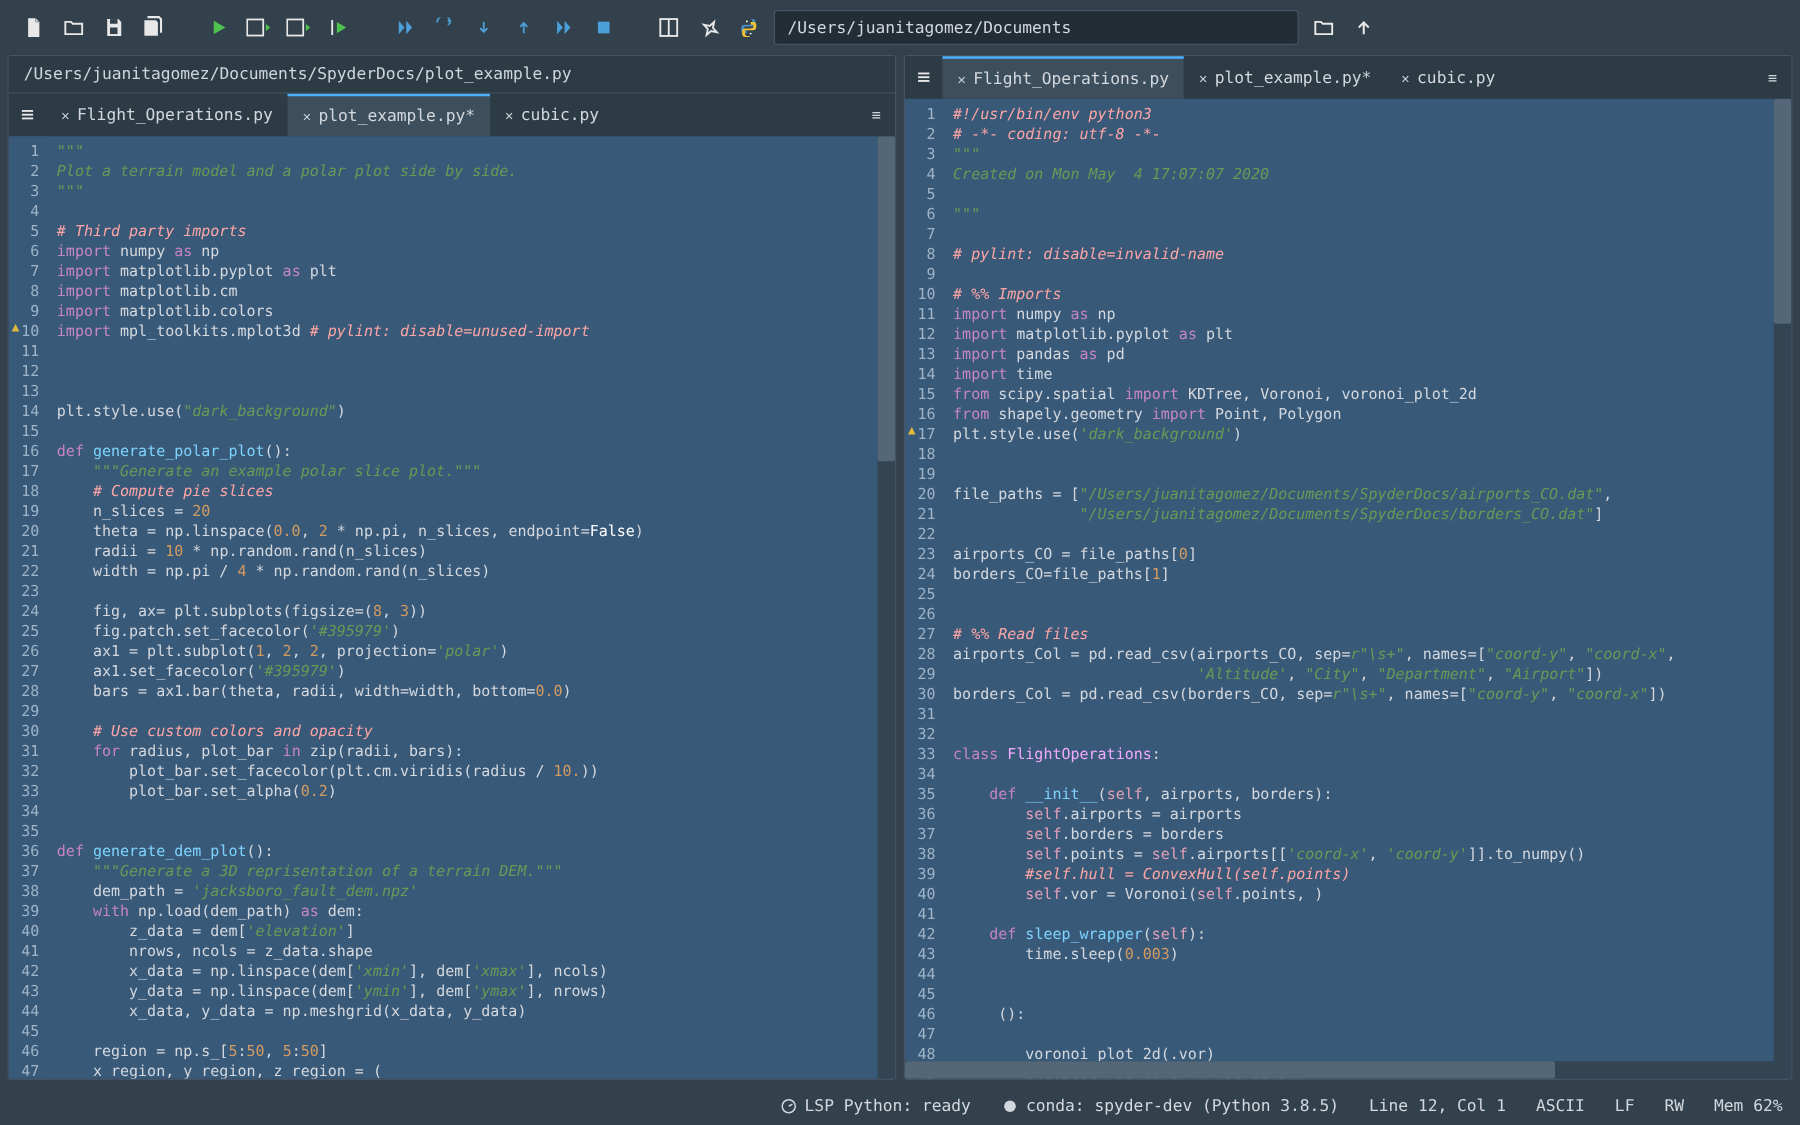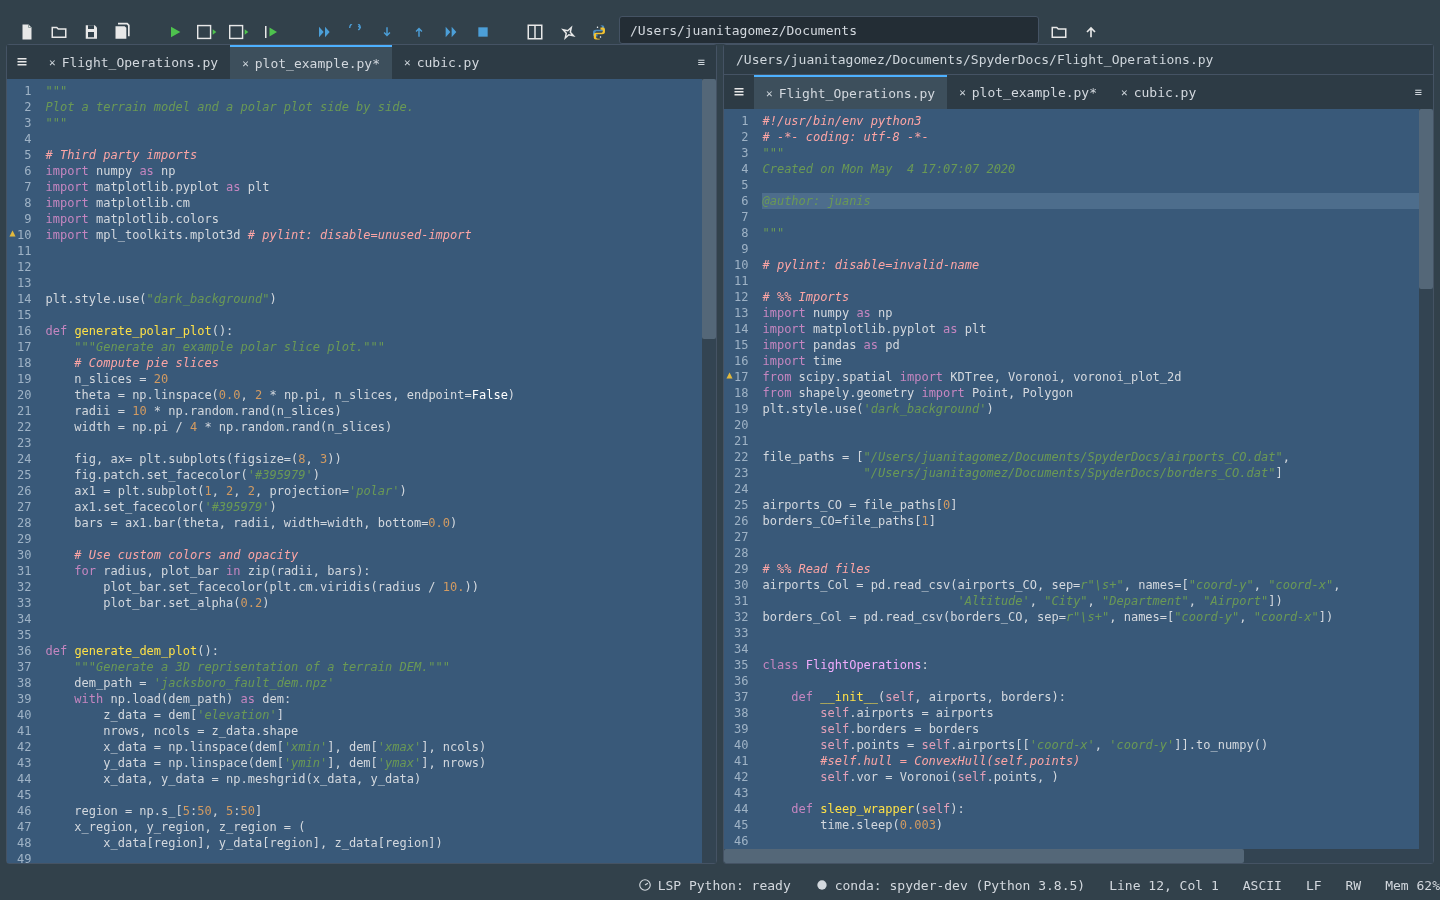--- a/index.html
+++ b/index.html
@@ -11,21 +11,21 @@
   width: 1440px;
   height: 900px;
   overflow: hidden;
   display: flex;
   flex-direction: column;
 }
 .toolbar {
   background: #32414b;
   height: 44px;
   display: flex;
-  align-items: flex-end;
+  align-items: center;
   padding: 0 15px;
   gap: 8px;
 }
 .toolbar .tool-btn {
   width: 24px; height: 24px;
   display: flex; align-items: center; justify-content: center;
   cursor: pointer;
   color: #d3d8de;
 }
 .toolbar .sep { width: 12px; }
@@ -126,21 +126,21 @@
   overflow: hidden;
 }
 .hl-line {
   background: rgba(130,160,190,0.28);
   display: block;
 }
 .kw { color: #c586c0; }
 .str { color: #6a9955; font-style: italic; }
 .com { color: #fca5a5; font-style: italic; }
 .num { color: #d29b62; }
-.fn  { color: #fde047; }
+.fn  { color: #7dd3fc; }
 .bool{ color: #ffffff; }
 .self{ color: #e2a0b8; }
 .cls { color: #f0abfc; }
 .scroll-track {
   position: absolute;
   right: 0; top: 0; bottom: 0;
   width: 14px;
   background: #334452;
 }
 .scroll-thumb {
@@ -156,21 +156,21 @@
 }
 .hscroll-thumb {
   position: absolute; bottom: 0; height: 14px;
   background: #546778; border-radius: 2px;
 }
 .statusbar {
   height: 30px;
   background: #32414b;
   display: flex;
   align-items: center;
-  padding: 0 0;
+  padding: 0 14px;
   gap: 24px;
   font-size: 13px;
   color: #d3d8de;
 }
 .statusbar .spacer { flex: 1; }
 .sb-item { display: flex; align-items: center; gap: 6px; }
 svg { display: block; }
 </style>
 </head>
 <body>
@@ -288,20 +288,21 @@
   <div class="tool-btn">
       <svg width="16" height="18" viewBox="0 0 24 24" fill="none" stroke="#e8e8e8" stroke-width="2.5">
         <path d="M12 20V6M6 12l6-6 6 6"></path>
       </svg>
     </div>
 </div>
 
 <div class="columns">
 
   <div class="pane">
+    <div class="pane-header">/Users/juanitagomez/Documents/SpyderDocs/plot_example.py</div>
     <div class="tab-row">
       <div class="tab-nav">
         <svg width="14" height="12" viewBox="0 0 24 24" fill="#e8e8e8">
             <rect x="3" y="4" width="18" height="3"></rect>
             <rect x="3" y="10" width="18" height="3"></rect>
             <rect x="3" y="16" width="18" height="3"></rect>
           </svg>
       </div>
       <div class="tab">
           <span class="close">✕</span>
@@ -436,21 +437,20 @@
     
     rgb_map = light_source.shade(z_data, cmap=matplotlib.cm.gist_earth,
 </div>
       <div class="scroll-track">
           <div class="scroll-thumb" style="top:0;height:260px;"></div>
         </div>
     </div>
   </div>
 
   <div class="pane">
-    <div class="pane-header">/Users/juanitagomez/Documents/SpyderDocs/Flight_Operations.py</div>
     <div class="tab-row">
       <div class="tab-nav">
         <svg width="14" height="12" viewBox="0 0 24 24" fill="#e8e8e8">
             <rect x="3" y="4" width="18" height="3"></rect>
             <rect x="3" y="10" width="18" height="3"></rect>
             <rect x="3" y="16" width="18" height="3"></rect>
           </svg>
       </div>
       <div class="tab active">
           <span class="close">✕</span>
@@ -524,21 +524,20 @@
 53
 54
 55
 56
 </div>
       <div class="code" id="right-code"><span class="com">#!/usr/bin/env python3</span>
 <span class="com"># -*- coding: utf-8 -*-</span>
 <span class="str">"""</span>
 <span class="str">Created on Mon May  4 17:07:07 2020</span>
 <span class="str"></span>
-<span class="hl-line"><span class="str">@author: juanis</span></span>
 <span class="str">"""</span>
 
 <span class="com"># pylint: disable=invalid-name</span>
 
 <span class="com"># %% Imports</span>
 <span class="kw">import</span> numpy <span class="kw">as</span> np
 <span class="kw">import</span> matplotlib.pyplot <span class="kw">as</span> plt
 <span class="kw">import</span> pandas <span class="kw">as</span> pd
 <span class="kw">import</span> time
 <span class="kw">from</span> scipy.spatial <span class="kw">import</span> KDTree, Voronoi, voronoi_plot_2d

